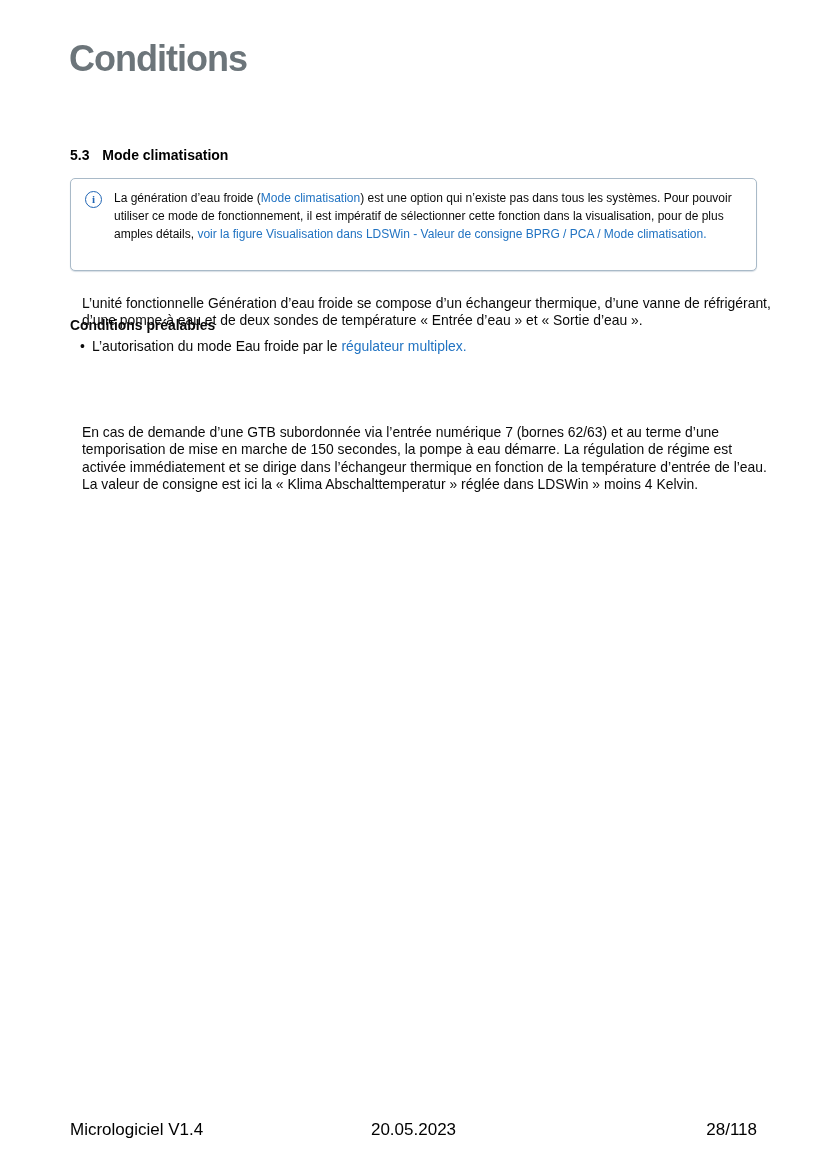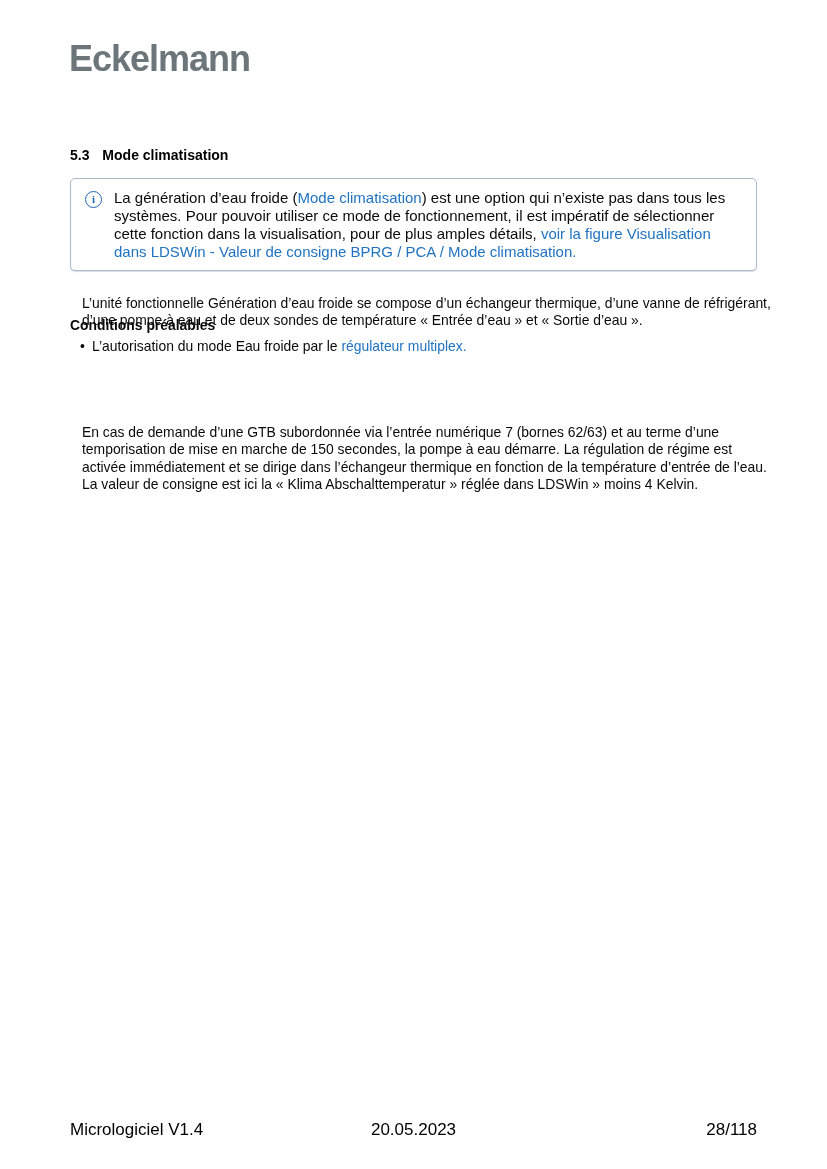--- a/index.html
+++ b/index.html
@@ -61,21 +61,21 @@
     border-radius: 50%;
     color: #2065b4;
     font-size: 11px;
     font-weight: bold;
     line-height: 15px;
     text-align: center;
     font-family: "Liberation Serif", "DejaVu Serif", serif;
   }
   .info-text {
     margin: 0 0 0 12px;
-    font-size: 15px;
+    font-size: 12px;
     line-height: 18px;
   }
   .para {
     position: absolute;
     left: 70px;
     width: 690px;
     margin: 12px;
     font-size: 13.9px;
     line-height: 17.3px;
   }
@@ -125,21 +125,21 @@
   }
   .footer .f-left   { flex: 1; text-align: left; }
   .footer .f-center { flex: 1; text-align: center; }
   .footer .f-right  { flex: 1; text-align: right; }
 </style>
 </head>
 <body>
 
 <div class="page">
 
-  <div class="logo">Eckelmann</div>
+  <div class="logo">Conditions</div>
 
   <h2 class="section-heading">
     <span class="sec-num">5.3</span>
     <span>Mode climatisation</span>
   </h2>
 
   <div class="info-box">
     <div class="info-icon">i</div>
     <p class="info-text"><span>La génération d’eau froide (</span><span class="link">Mode climatisation</span><span>) est une option qui n’existe pas dans tous les systèmes. Pour pouvoir utiliser ce mode de fonctionnement, il est impératif de sélectionner cette fonction dans la visualisation, pour de plus amples détails, </span><span class="link">voir la figure Visualisation dans LDSWin - Valeur de consigne BPRG / PCA / Mode climatisation.</span></p>
   </div>

